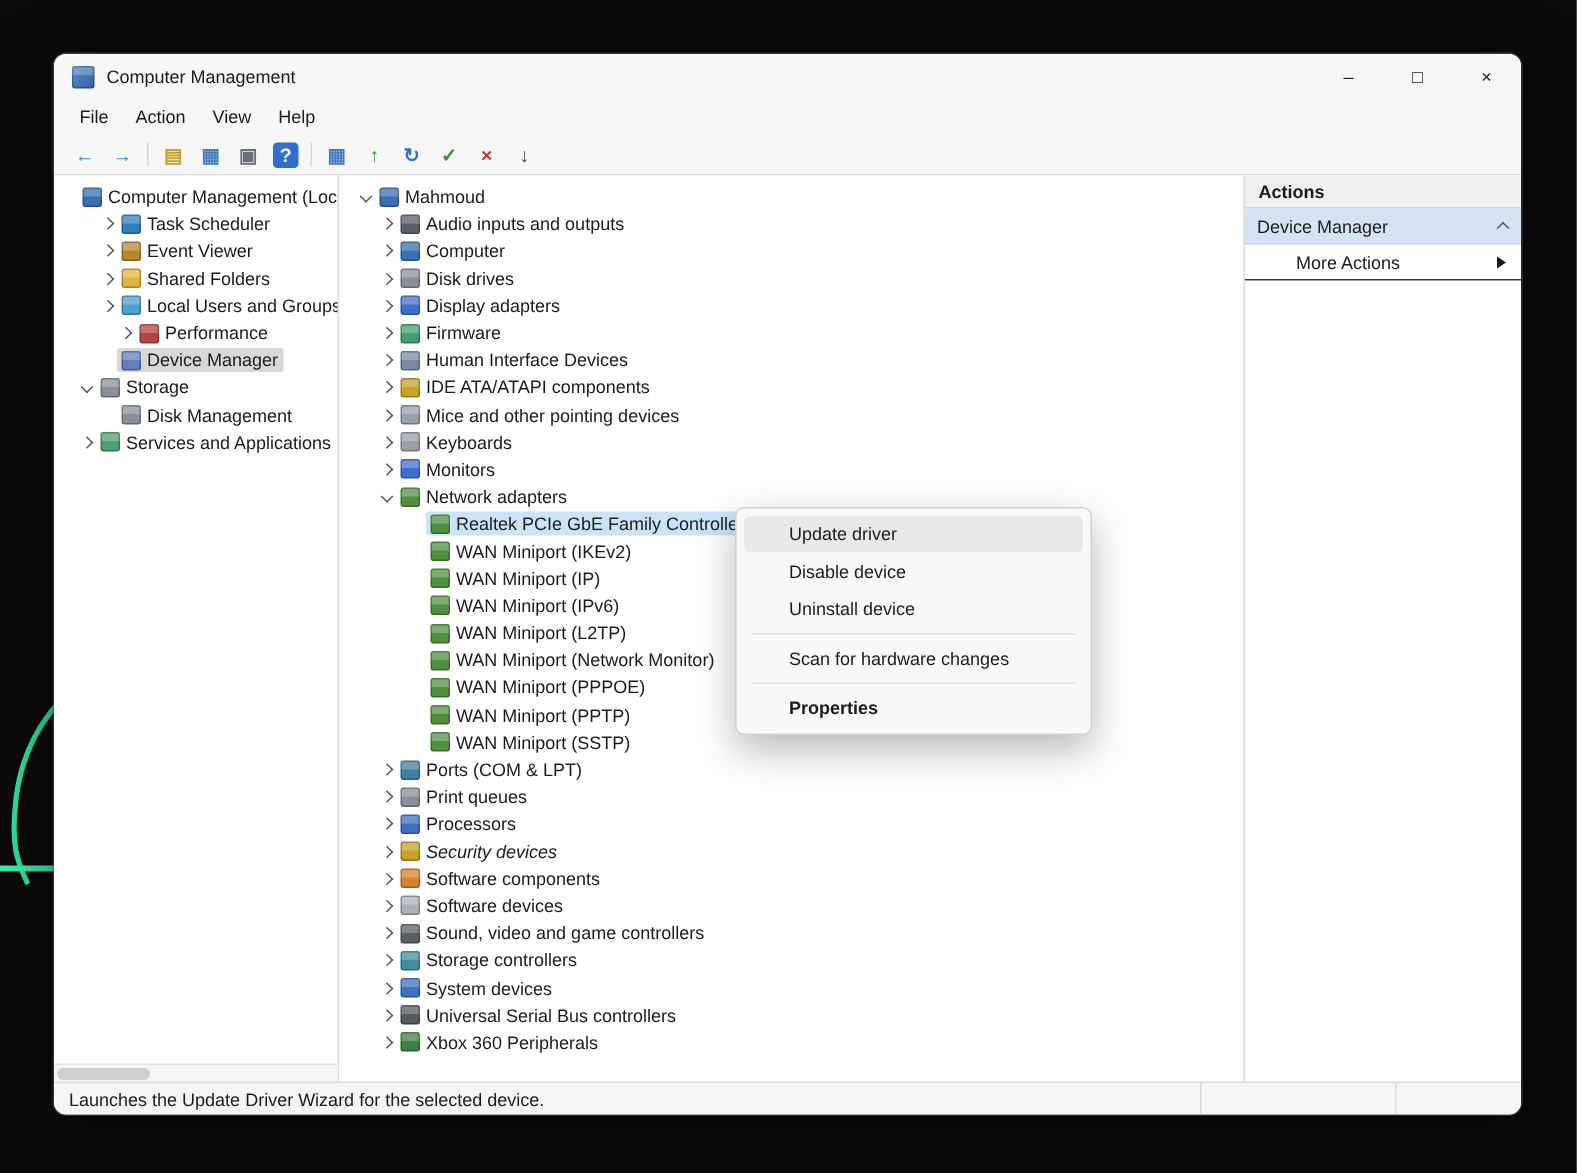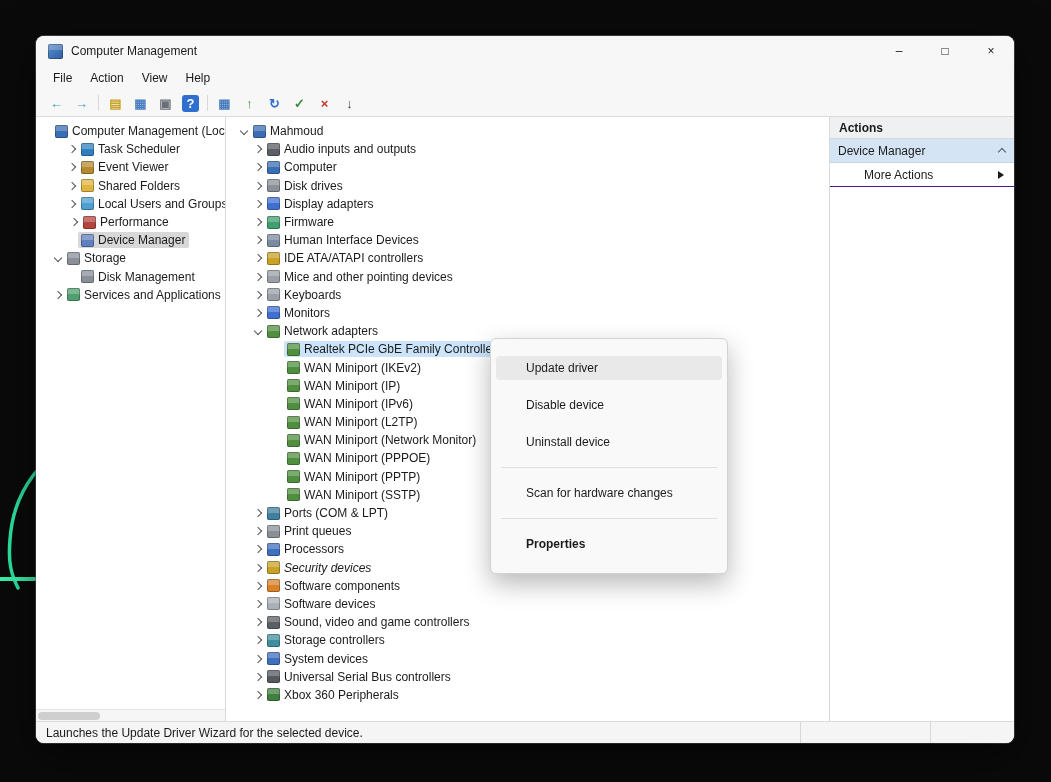--- a/index.html
+++ b/index.html
@@ -51,21 +51,21 @@
                   padding-left:9px;font-size:12px;font-weight:bold;color:#1b1b1b}
   .action-group{height:24px;background:#d4e4f4;display:flex;align-items:center;padding:0 6px 0 8px;font-size:12px;
                 color:#1b1b1b;border-bottom:1px solid #c6d5e4}
   .action-group .glabel{flex:1}
   .more-actions{height:24px;display:flex;align-items:center;font-size:12px;color:#1b1b1b;padding-left:34px;border-bottom:1px solid #4c1d95}
   .tri-right{width:0;height:0;border-left:6px solid #1b1b1b;border-top:4px solid transparent;border-bottom:4px solid transparent;
              margin-left:auto;margin-right:10px}
   
   .ctxmenu{position:absolute;left:454px;top:302px;width:238px;background:#f9f9f9;border:1px solid #d2d2d2;border-radius:6px;
            box-shadow:0 10px 26px rgba(0,0,0,.28);padding:4px 0;z-index:6}
-  .citem{height:24px;display:flex;align-items:center;font-size:12px;color:#1b1b1b;margin:13px 5px;padding-left:30px;border-radius:4px}
+  .citem{height:24px;display:flex;align-items:center;font-size:12px;color:#1b1b1b;margin:1px 5px;padding-left:30px;border-radius:4px}
   .citem.highlighted{background:#e9e9e9}
   .citem.bold{font-weight:bold}
   .csep{height:1px;background:#e0e0e0;margin:4px 10px;display:none}
   .csep.show{display:block}
   
   .statusbar{height:22px;background:#f5f5f5;border-top:1px solid #dcdcdc;display:flex;align-items:center;
              font-size:12px;color:#1b1b1b;flex:0 0 22px}
   .status-text{padding-left:10px;flex:1;white-space:nowrap}
   .status-cell{width:130px;height:100%;border-left:1px solid #d8d8d8}
   .status-cell2{width:84px;height:100%;border-left:1px solid #d8d8d8}
@@ -207,21 +207,21 @@
               <span>Shared Folders</span>
             </span>
           </div>
           <div class="trow" style="padding-left: 30px;">
             <span class="chev" data-exp="right"></span>
             <span class="selwrap">
               <span class="chip" style="background: rgb(79, 159, 208);"></span>
               <span>Local Users and Groups</span>
             </span>
           </div>
-          <div class="trow" style="padding-left: 32px;">
+          <div class="trow" style="padding-left: 42px;">
             <span class="chev" data-exp="right"></span>
             <span class="selwrap">
               <span class="chip" style="background: rgb(181, 68, 63);"></span>
               <span>Performance</span>
             </span>
           </div>
           <div class="trow selected" style="padding-left: 30px;">
             <span class="chev" data-exp="none"></span>
             <span class="selwrap">
               <span class="chip" style="background: rgb(95, 127, 191);"></span>
@@ -304,21 +304,21 @@
             <span class="chev" data-exp="right"></span>
             <span class="selwrap">
               <span class="chip" style="background: rgb(122, 138, 160);"></span>
               <span>Human Interface Devices</span>
             </span>
           </div>
           <div class="trow" style="padding-left: 26px;">
             <span class="chev" data-exp="right"></span>
             <span class="selwrap">
               <span class="chip" style="background: rgb(201, 162, 39);"></span>
-              <span>IDE ATA/ATAPI controllers</span>
+              <span>IDE ATA/ATAPI components</span>
             </span>
           </div>
           <div class="trow" style="padding-left: 26px;">
             <span class="chev" data-exp="right"></span>
             <span class="selwrap">
               <span class="chip" style="background: rgb(154, 160, 168);"></span>
               <span>Mice and other pointing devices</span>
             </span>
           </div>
           <div class="trow" style="padding-left: 26px;">

